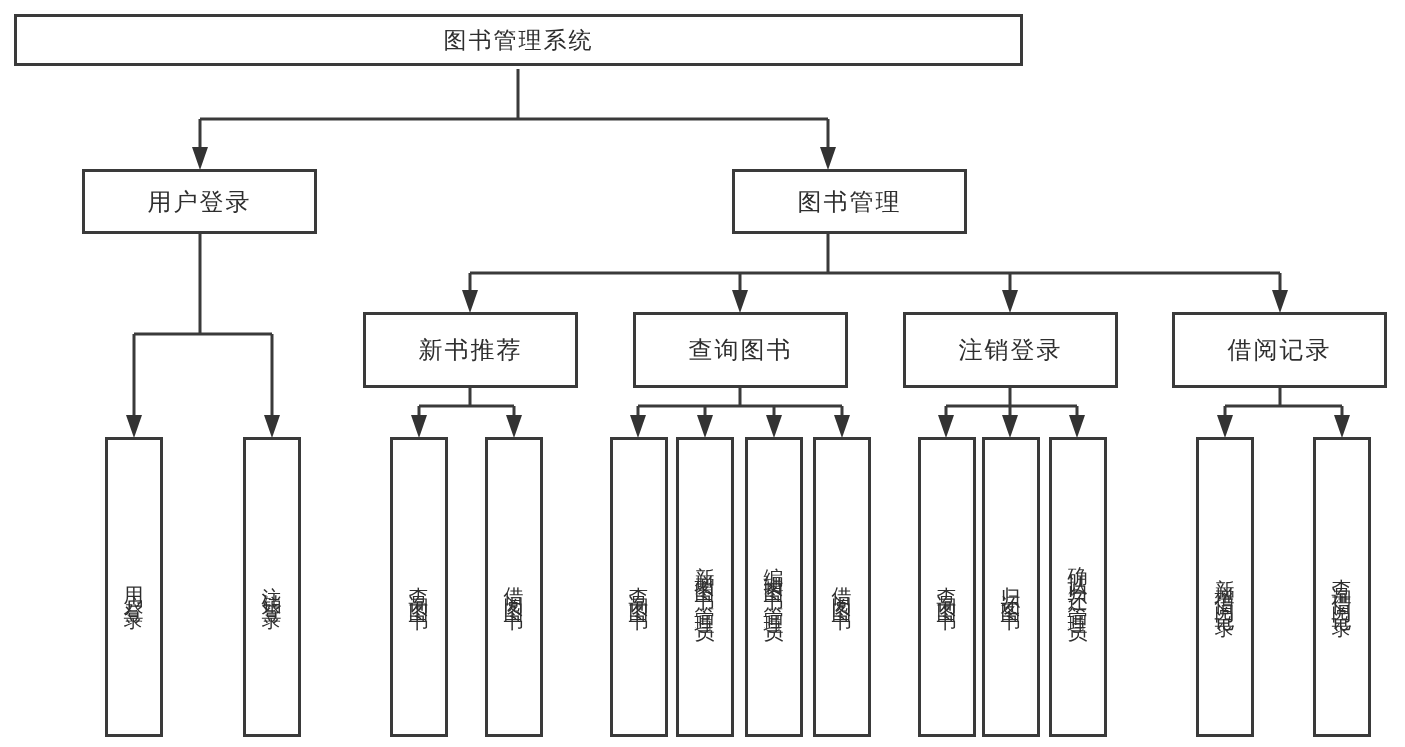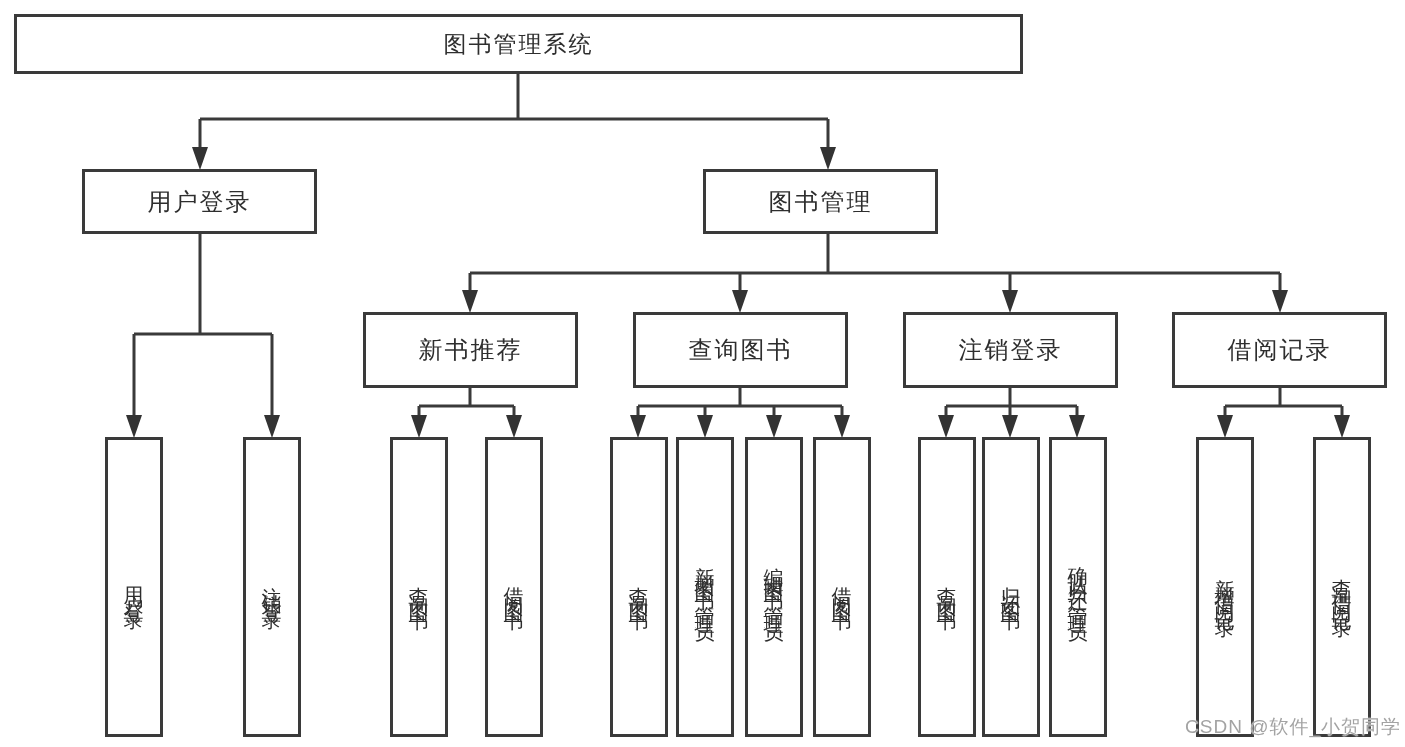--- a/index.html
+++ b/index.html
@@ -34,25 +34,25 @@
   .node .vlabel{
     writing-mode:vertical-rl;
     text-orientation:mixed;
     font-size:20px;
     letter-spacing:8px;
     line-height:1;
     color:#2e2e2e;
     white-space:nowrap;
   }
   
-  .node-root{left:14px;top:14px;width:1009px;height:60px;}
+  .node-root{left:14px;top:14px;width:1009px;height:52px;}
   
   .lvl2{top:169px;height:65px;width:235px;}
   .node-user-login{left:82px;}
-  .node-book-management{left:703px;}
+  .node-book-management{left:732px;}
   
   .lvl3{top:312px;height:76px;width:215px;}
   .node-new-book-recommend{left:363px;}
   .node-book-borrow{left:633px;}
   .node-current-borrow{left:903px;}
   .node-borrow-record{left:1172px;}
   
   .leaf{top:437px;height:300px;width:58px;}
   .leaf-user-login{left:105px;}
   .leaf-logout{left:243px;}
@@ -175,15 +175,14 @@
     <span class="vlabel">确认归还（管理员）</span>
   </div>
 
   <div class="node leaf leaf-record-add">
     <span class="vlabel">新增借阅记录</span>
   </div>
   <div class="node leaf leaf-record-query">
     <span class="vlabel">查询借阅记录</span>
   </div>
 
-  <div class="watermark">CSDN @软件_小贺同学</div>
 
 </div>
 
 </body></html>

